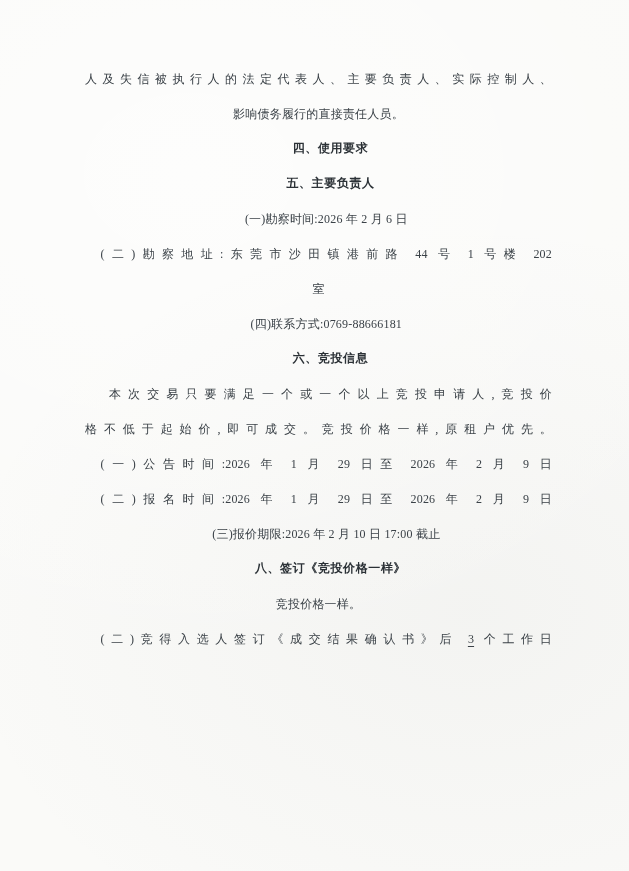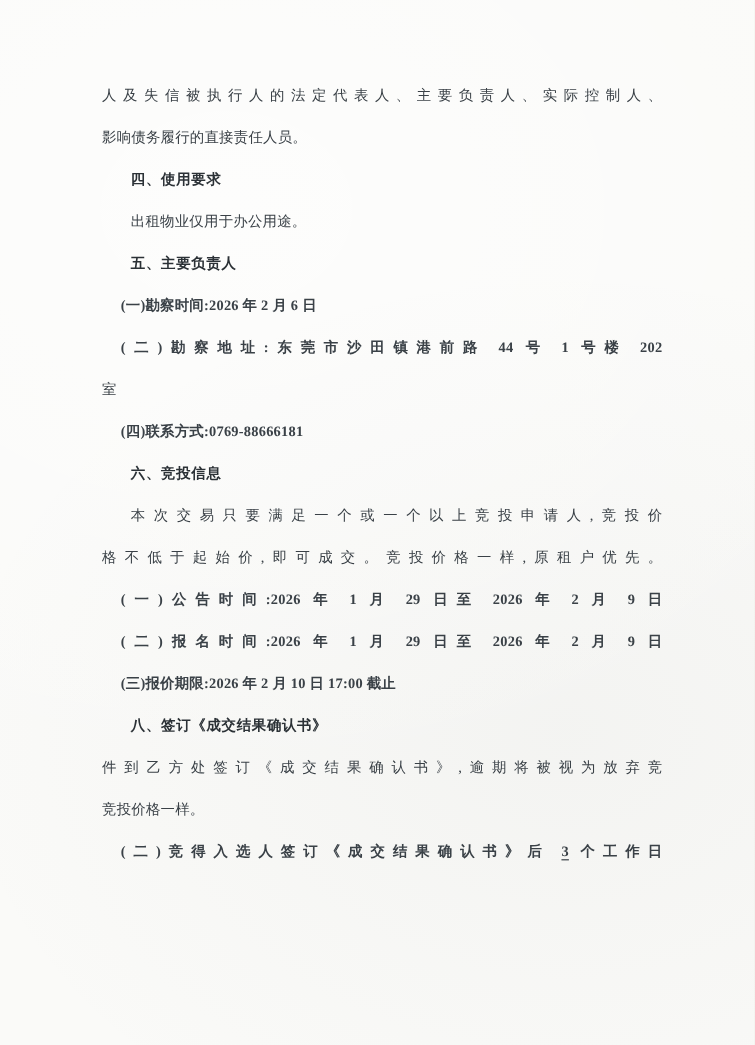--- a/index.html
+++ b/index.html
@@ -23,60 +23,58 @@
     left: 85px;
     top: 62px;
     width: 467px;
     font-family: "Liberation Serif", serif;
     font-size: 12px;
     line-height: 35px;
     color: #3a4147;
     letter-spacing: 0.2px;
   }
   .line {
-    text-align: left;
+    text-align: center;
     min-height: 35px;
   }
   .line.fill {
     text-align: justify;
     text-align-last: justify;
   }
   .line.first { text-indent: 2em; }
-  .line.par   { text-indent: 1.3em; font-weight: bold; }
+  .line.par   { text-indent: 1.3em; }
   .line.cont  { text-indent: 0; }
   .line.heading {
     text-indent: 2em;
-    font-family: Liberation Sans, sans-serif;
+    font-family: Liberation Mono, monospace;
     font-weight: 700;
     color: #2b3136;
     letter-spacing: 0.6px;
   }
   .u {
     text-decoration: underline;
     text-underline-offset: 3px;
   }
 </style>
 </head>
 <body>
 
 <div class="page">
   <div class="text-block" id="doc">
       <div class="line cont fill"><span>人及失信被执行人的法定代表人、主要负责人、实际控制人、</span></div>
       <div class="line cont"><span>影响债务履行的直接责任人员。</span></div>
       <div class="line heading"><span>四、使用要求</span></div>
-      <div class="line first"><span>出租物业仅用于办公用途。</span></div>
       <div class="line heading"><span>五、主要负责人</span></div>
       <div class="line par"><span>(一)勘察时间:2026 年 2 月 6 日</span></div>
       <div class="line par fill"><span>(二)勘察地址:东莞市沙田镇港前路 44 号 1 号楼 202</span></div>
       <div class="line cont"><span>室</span></div>
       <div class="line par"><span>(四)联系方式:0769-88666181</span></div>
       <div class="line heading"><span>六、竞投信息</span></div>
       <div class="line first fill"><span>本次交易只要满足一个或一个以上竞投申请人,竞投价</span></div>
       <div class="line cont fill"><span>格不低于起始价,即可成交。竞投价格一样,原租户优先。</span></div>
       <div class="line par fill"><span>(一)公告时间:2026 年 1 月 29 日至 2026 年 2 月 9 日</span></div>
       <div class="line par fill"><span>(二)报名时间:2026 年 1 月 29 日至 2026 年 2 月 9 日</span></div>
       <div class="line par"><span>(三)报价期限:2026 年 2 月 10 日 17:00 截止</span></div>
-      <div class="line heading"><span>八、签订《成交结果确认书》</span></div>
-      <div class="line cont fill"><span>件到乙方处签订《成交结果确认书》,逾期将被视为放弃竞</span></div>
+      <div class="line heading"><span>八、签订《竞投价格一样》</span></div>
       <div class="line cont"><span>竞投价格一样。</span></div>
       <div class="line par fill"><span>(二)竞得入选人签订《成交结果确认书》后 </span><span class="u">3</span><span> 个工作日</span></div>
     </div>
 </div>
 
 </body></html>

